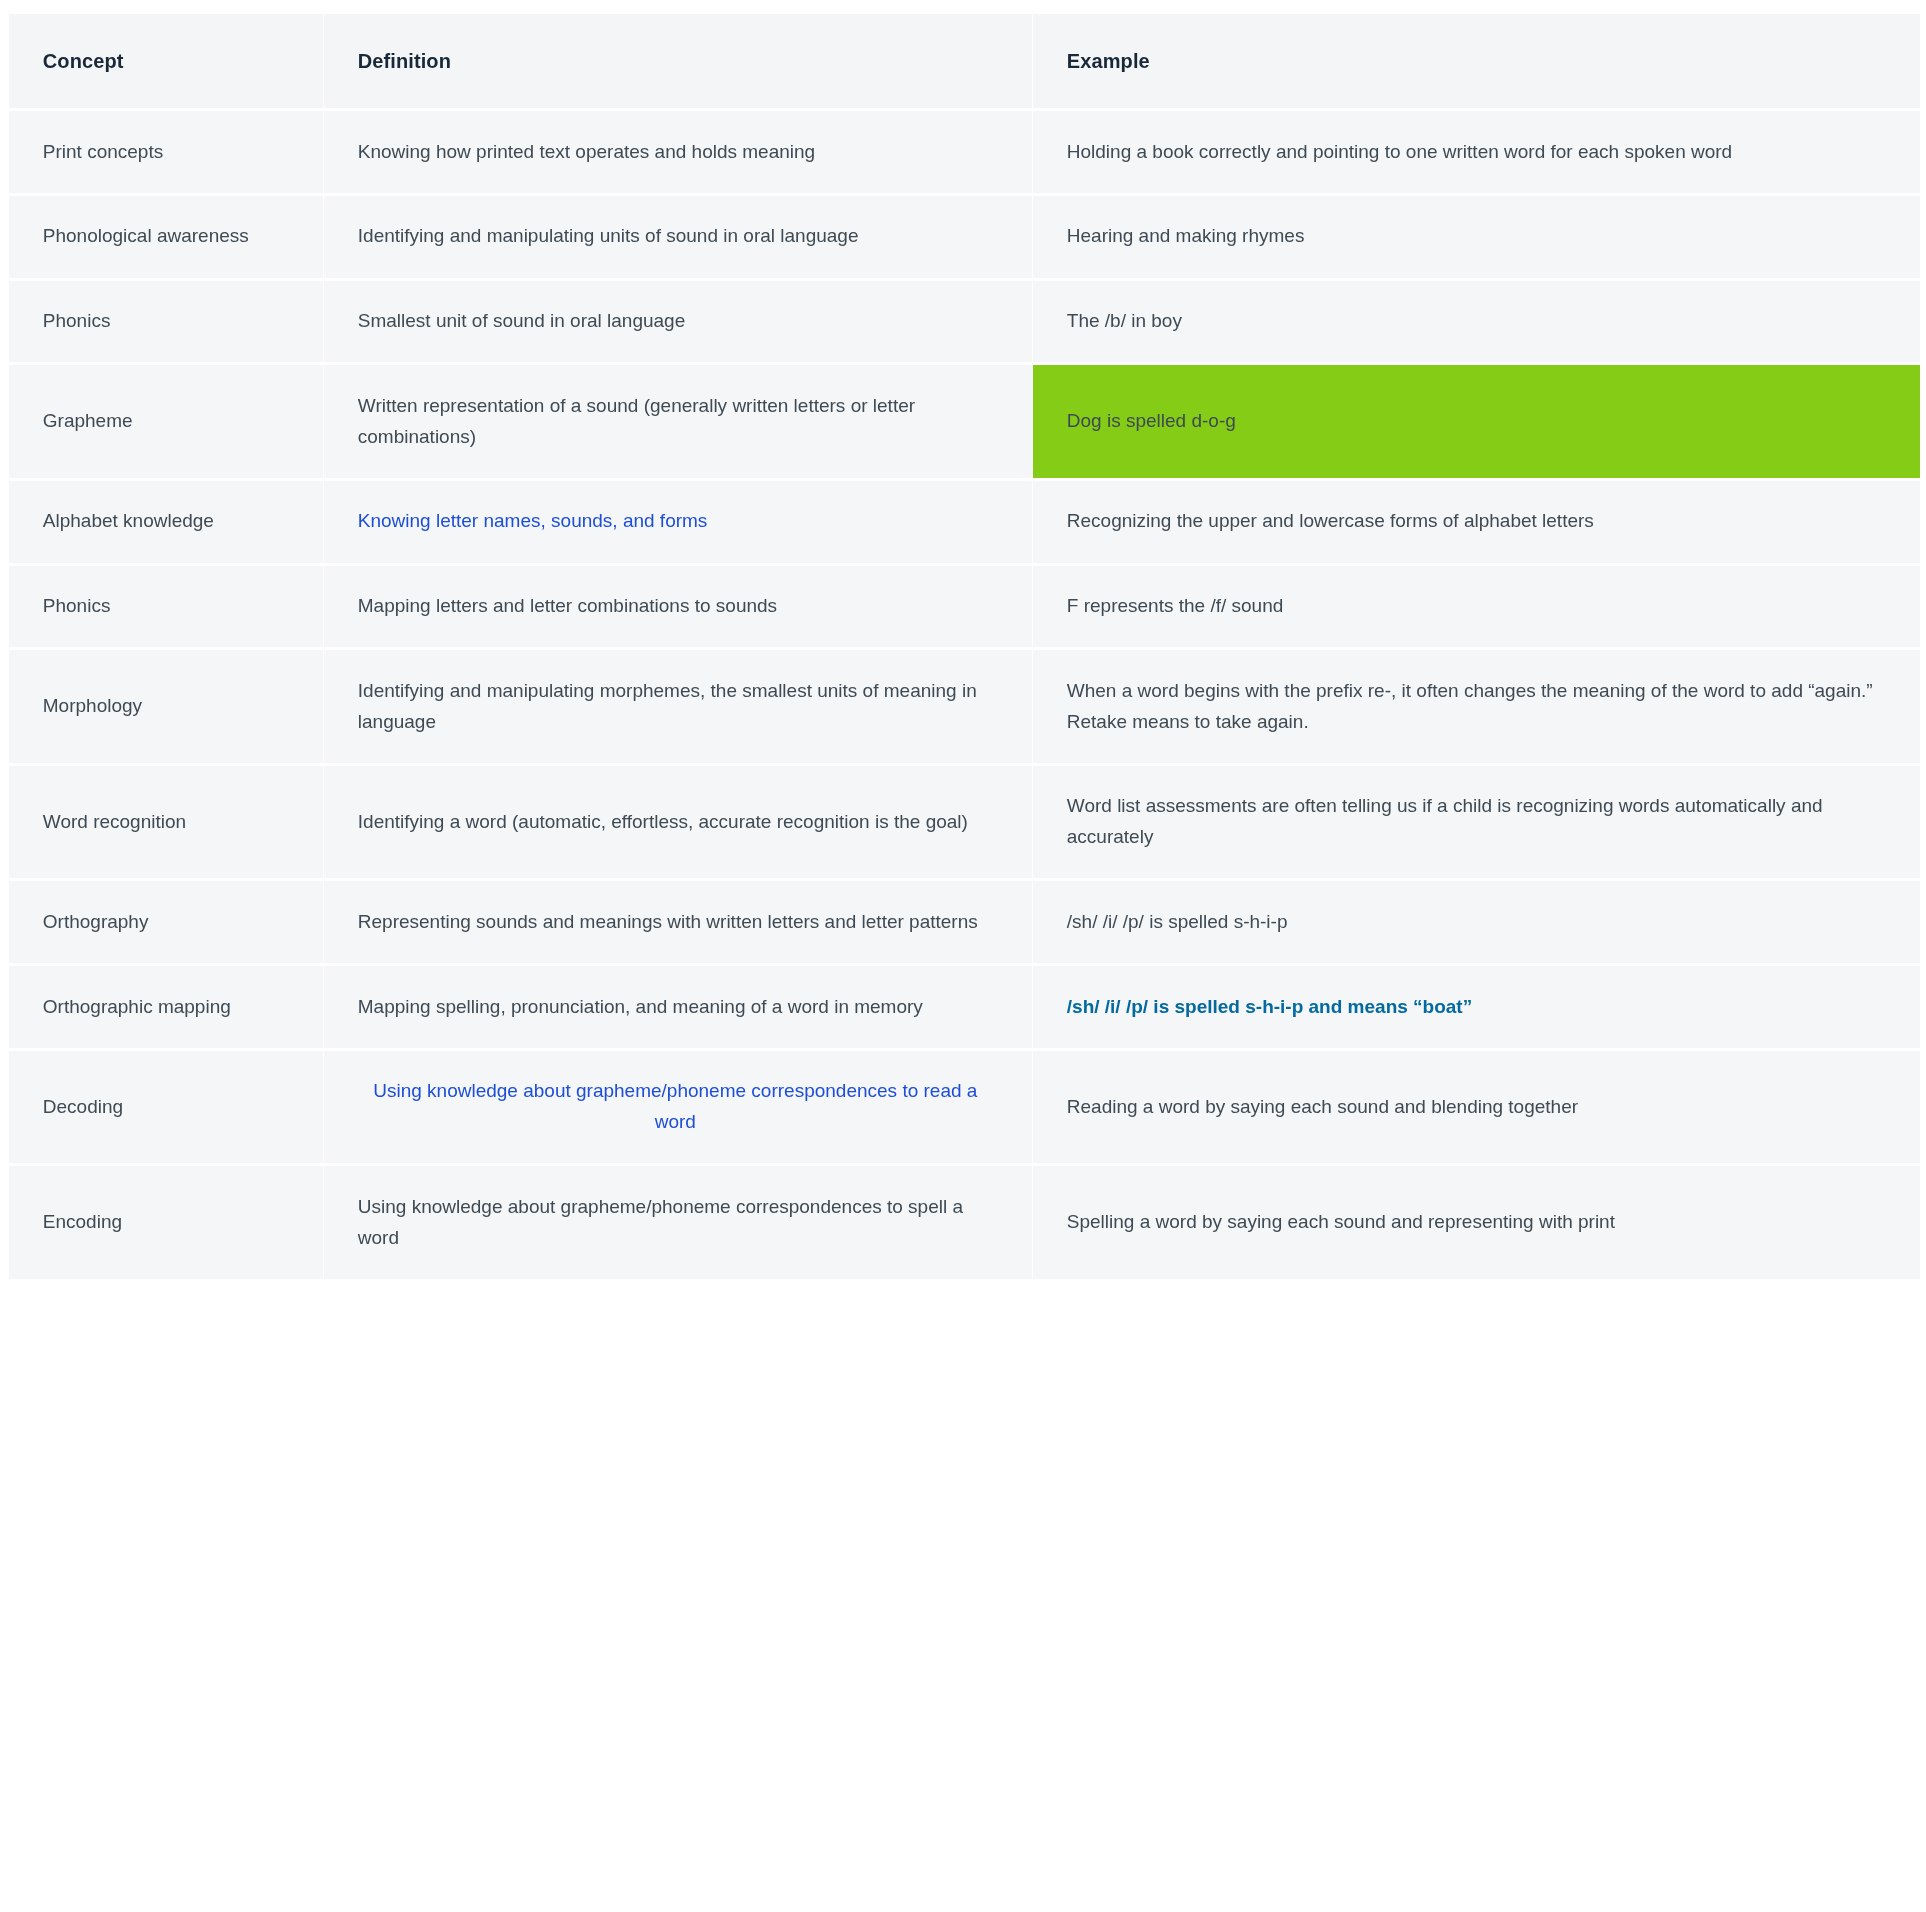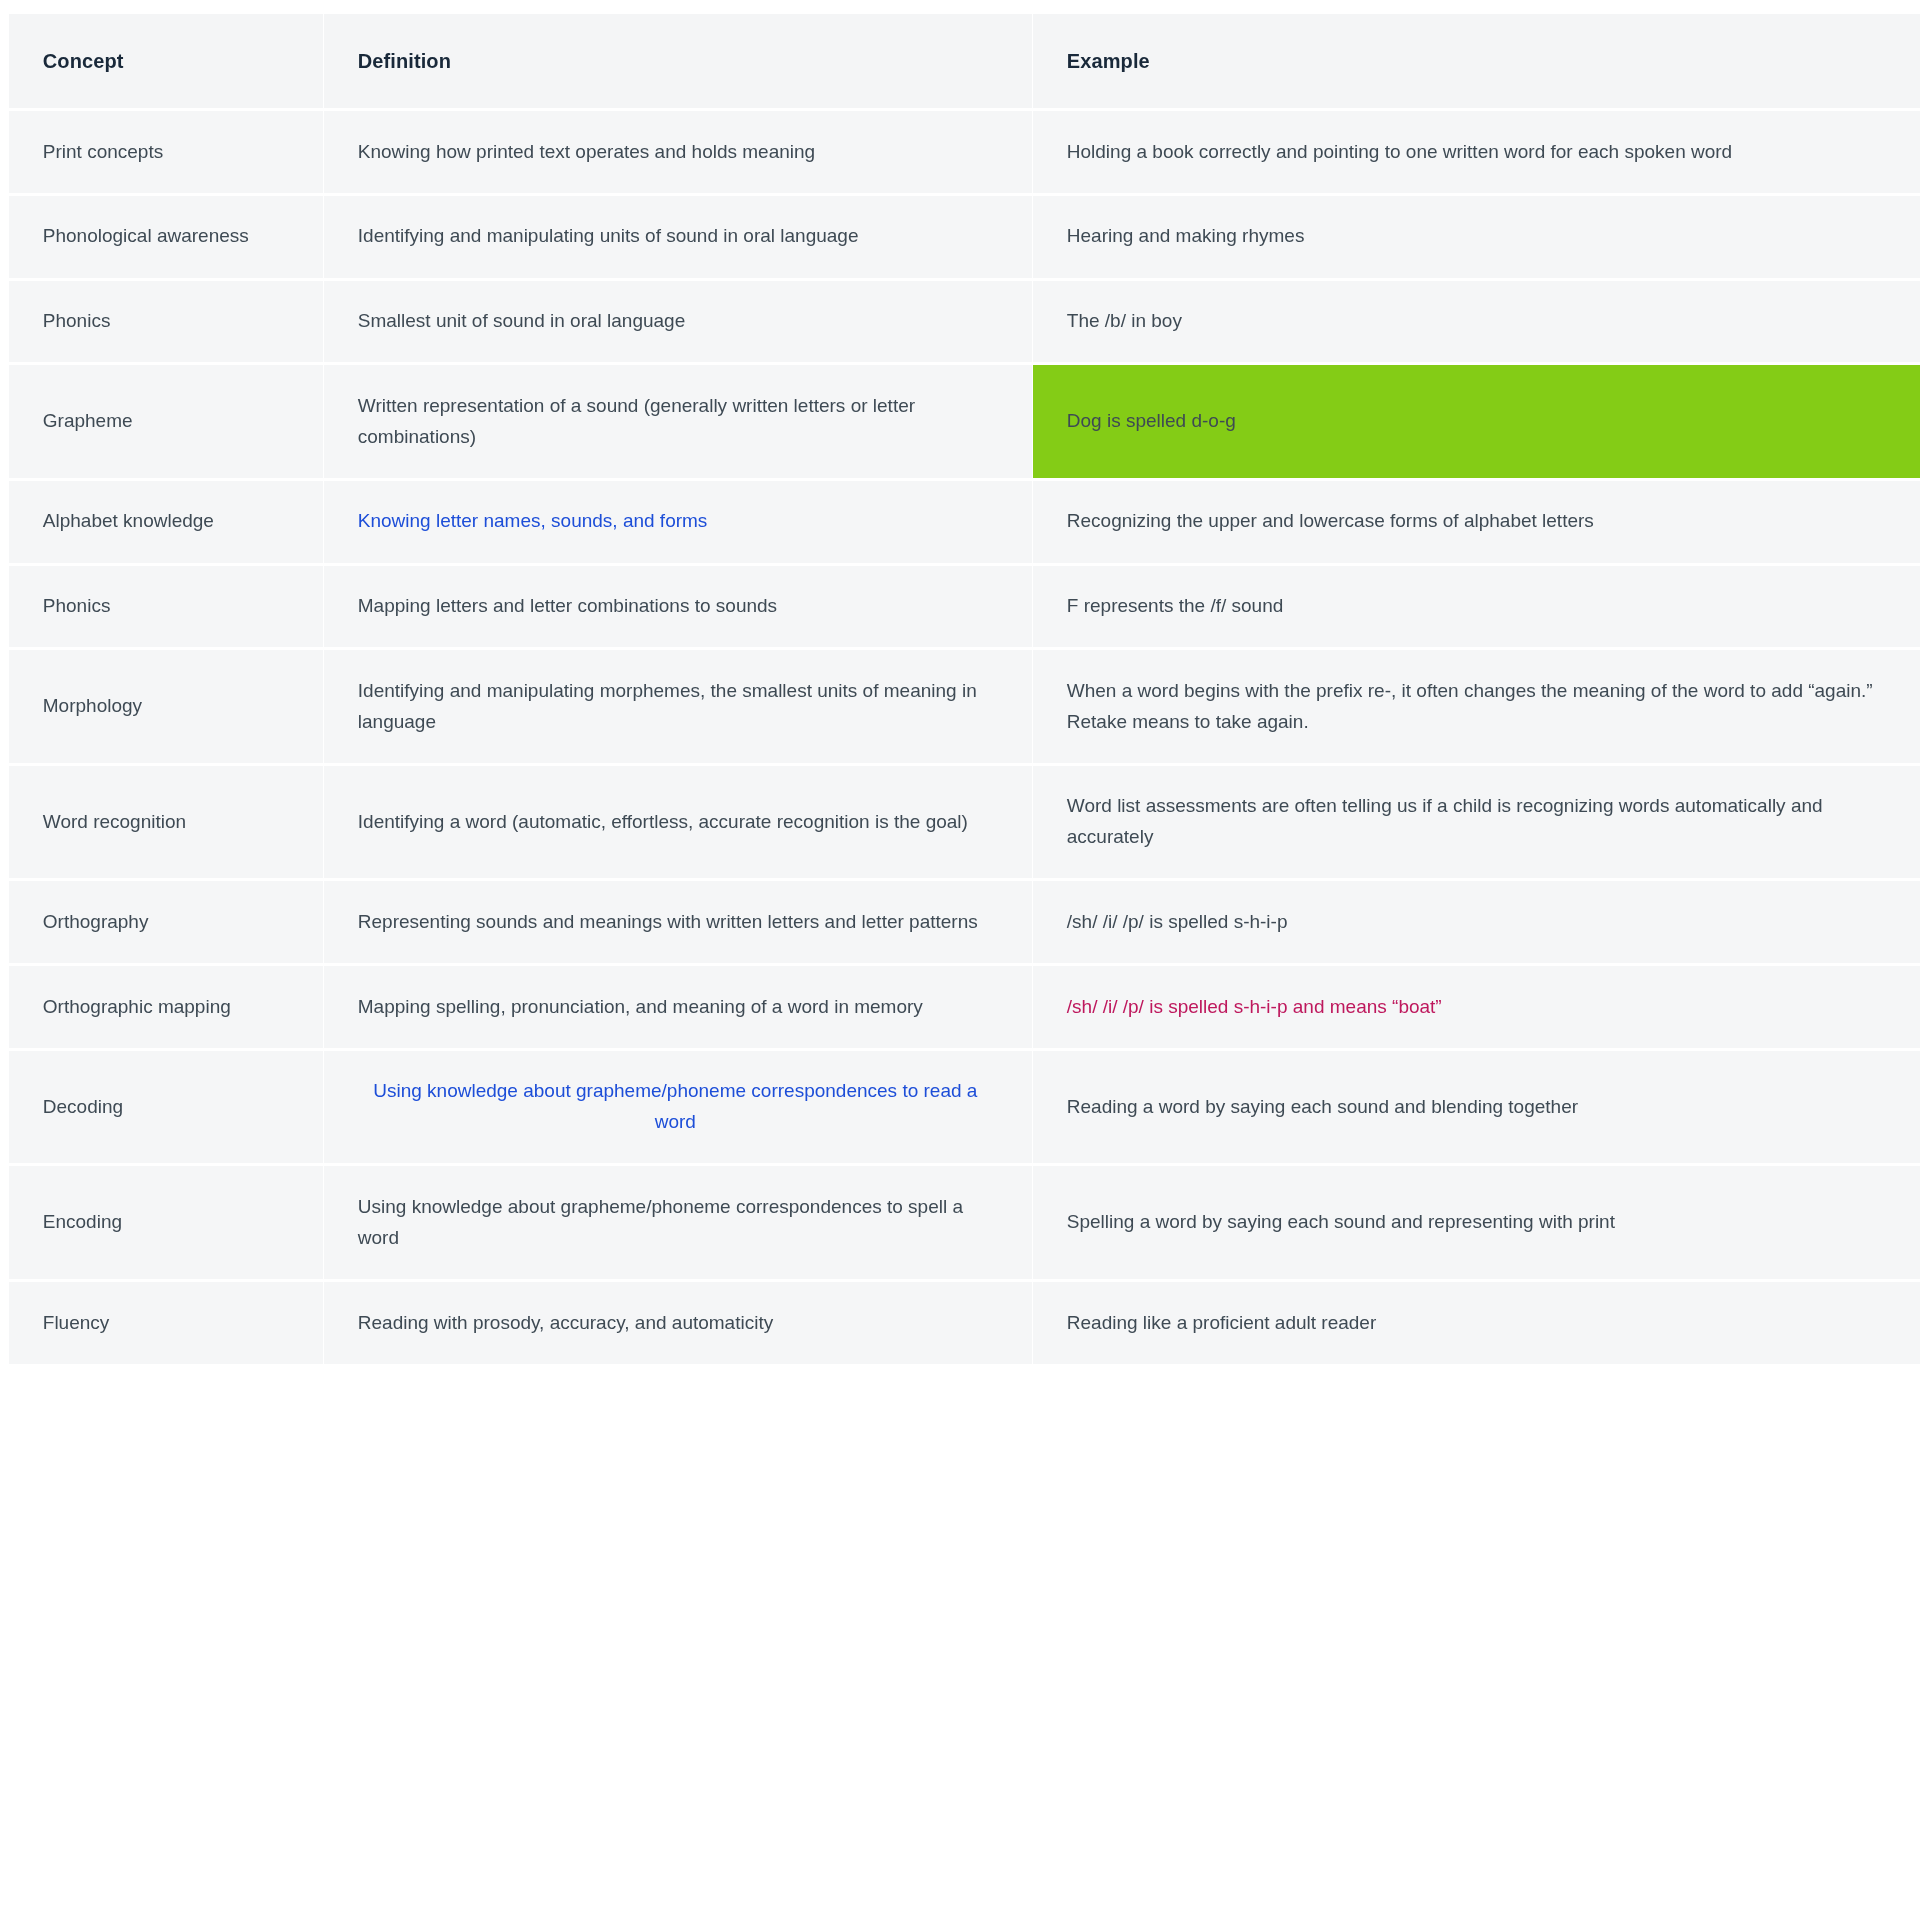--- a/index.html
+++ b/index.html
@@ -120,33 +120,28 @@
           <td class="cell-example" style="background: rgb(245, 246, 247); color: rgb(62, 74, 84);">Word list assessments are often telling us if a child is recognizing words automatically and accurately</td>
         </tr>
         <tr>
           <td class="cell-concept" style="background: rgb(245, 246, 247); color: rgb(62, 74, 84);">Orthography</td>
           <td class="cell-definition" style="background: rgb(245, 246, 247); color: rgb(62, 74, 84);">Representing sounds and meanings with written letters and letter patterns</td>
           <td class="cell-example" style="background: rgb(245, 246, 247); color: rgb(62, 74, 84);">/sh/ /i/ /p/ is spelled s-h-i-p</td>
         </tr>
         <tr>
           <td class="cell-concept" style="background: rgb(245, 246, 247); color: rgb(62, 74, 84);">Orthographic mapping</td>
           <td class="cell-definition" style="background: rgb(245, 246, 247); color: rgb(62, 74, 84);">Mapping spelling, pronunciation, and meaning of a word in memory</td>
-          <td class="cell-example" style="background: rgb(245, 246, 247); color: #be185d;">/sh/ /i/ /p/ is spelled s-h-i-p and means “boat”</td>
+          <td class="cell-example" style="background: rgb(245, 246, 247); color: #0369a1; font-weight: bold;">/sh/ /i/ /p/ is spelled s-h-i-p and means “boat”</td>
         </tr>
         <tr>
           <td class="cell-concept" style="background: rgb(245, 246, 247); color: rgb(62, 74, 84);">Decoding</td>
           <td class="cell-definition" style="background: rgb(245, 246, 247); color: #1d4ed8; text-align: center;">Using knowledge about grapheme/phoneme correspondences to read a word</td>
           <td class="cell-example" style="background: rgb(245, 246, 247); color: rgb(62, 74, 84);">Reading a word by saying each sound and blending together</td>
         </tr>
         <tr>
           <td class="cell-concept" style="background: rgb(245, 246, 247); color: rgb(62, 74, 84);">Encoding</td>
           <td class="cell-definition" style="background: rgb(245, 246, 247); color: rgb(62, 74, 84);">Using knowledge about grapheme/phoneme correspondences to spell a word</td>
           <td class="cell-example" style="background: rgb(245, 246, 247); color: rgb(62, 74, 84);">Spelling a word by saying each sound and representing with print</td>
         </tr>
-        <tr>
-          <td class="cell-concept" style="background: rgb(245, 246, 247); color: rgb(62, 74, 84);">Fluency</td>
-          <td class="cell-definition" style="background: rgb(245, 246, 247); color: rgb(62, 74, 84);">Reading with prosody, accuracy, and automaticity</td>
-          <td class="cell-example" style="background: rgb(245, 246, 247); color: rgb(62, 74, 84);">Reading like a proficient adult reader</td>
-        </tr>
       </tbody>
   </table>
 </div>
 
 
 </body></html>

